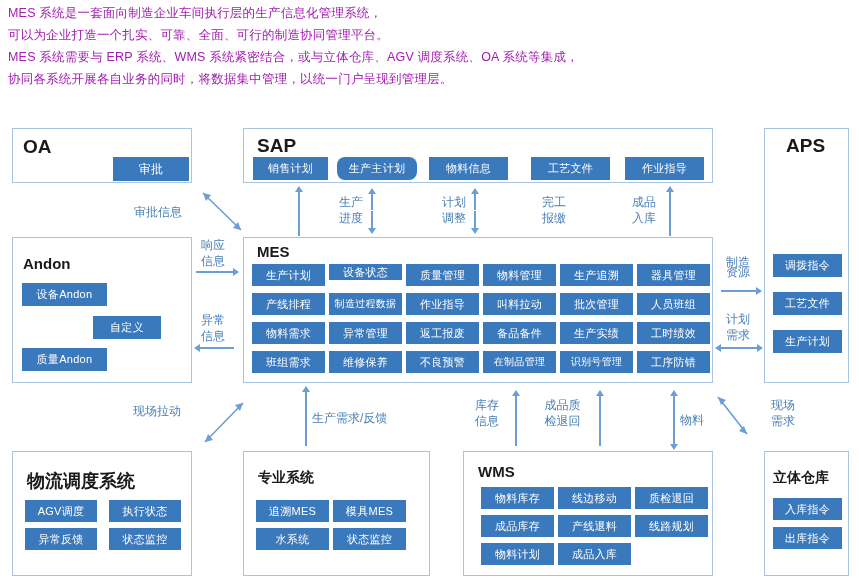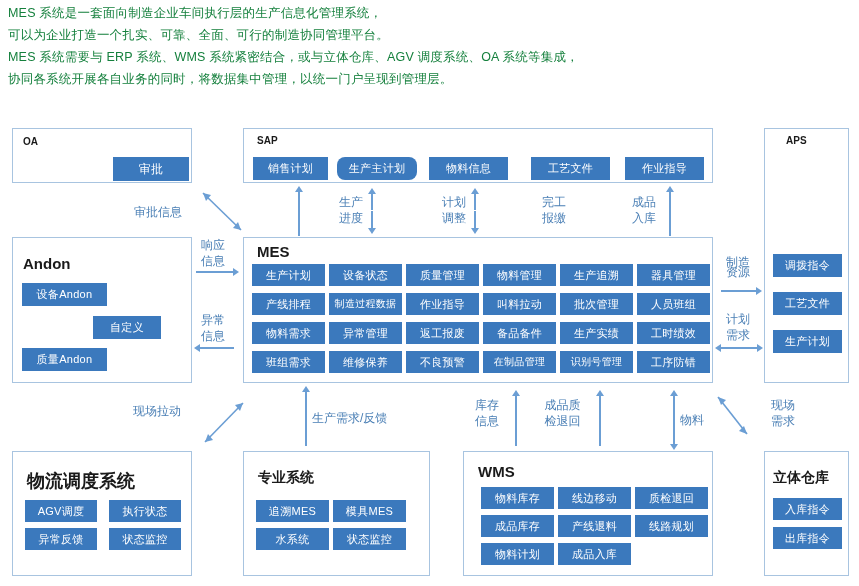--- a/index.html
+++ b/index.html
@@ -10,37 +10,37 @@
     font-family:"Liberation Sans","DejaVu Sans",sans-serif;
     color:#222;
     overflow:hidden;
     position:relative;
   }
   #root{position:relative;width:859px;height:586px;}
 
   
   .intro{
     position:absolute;left:8px;top:2px;width:845px;
-    font-size:12.5px;line-height:22px;color:#15803d;
+    font-size:12.5px;line-height:22px;color:#a21caf;
     letter-spacing:.2px;
   }
   .intro div{white-space:nowrap;}
 
   
   .box{
     position:absolute;
     border:1px solid #a8c4e0;
     background:#ffffff;
     box-sizing:border-box;
   }
   .box-title{
     position:absolute;
     font-weight:bold;
     color:#1a1a1a;
-    font-size:10px;
+    font-size:19px;
     white-space:nowrap;
   }
   .btn{
     position:absolute;
     background:#3b79bd;
     color:#ffffff;
     font-size:12px;
     display:flex;align-items:center;justify-content:center;
     box-sizing:border-box;
     white-space:nowrap;
@@ -105,21 +105,21 @@
     <div class="box-title" style="left:10px;top:17px;font-size:15px;">Andon</div>
     <div class="btn small" style="left:9px;top:45px;width:85px;height:23px;">设备Andon</div>
     <div class="btn small" style="left:80px;top:78px;width:68px;height:23px;">自定义</div>
     <div class="btn small" style="left:9px;top:110px;width:85px;height:23px;">质量Andon</div>
   </div>
 
   <div class="box" style="left:243px;top:237px;width:470px;height:146px;">
     <div class="box-title" style="left:13px;top:5px;font-size:15px;">MES</div>
 
     <div class="btn small" style="left:8px;  top:26px;width:73px;height:22px;">生产计划</div>
-    <div class="btn small" style="left:85px; top:26px;width:73px;height:22px;">设备状态</div>
+    <div class="btn small" style="left:85px; top:26px;width:73px;height:16px;">设备状态</div>
     <div class="btn small" style="left:162px;top:26px;width:73px;height:22px;">质量管理</div>
     <div class="btn small" style="left:239px;top:26px;width:73px;height:22px;">物料管理</div>
     <div class="btn small" style="left:316px;top:26px;width:73px;height:22px;">生产追溯</div>
     <div class="btn small" style="left:393px;top:26px;width:73px;height:22px;">器具管理</div>
 
     <div class="btn small" style="left:8px;  top:55px;width:73px;height:22px;">产线排程</div>
     <div class="btn tiny" style="left:85px; top:55px;width:73px;height:22px;">制造过程数据</div>
     <div class="btn small" style="left:162px;top:55px;width:73px;height:22px;">作业指导</div>
     <div class="btn small" style="left:239px;top:55px;width:73px;height:22px;">叫料拉动</div>
     <div class="btn small" style="left:316px;top:55px;width:73px;height:22px;">批次管理</div>

